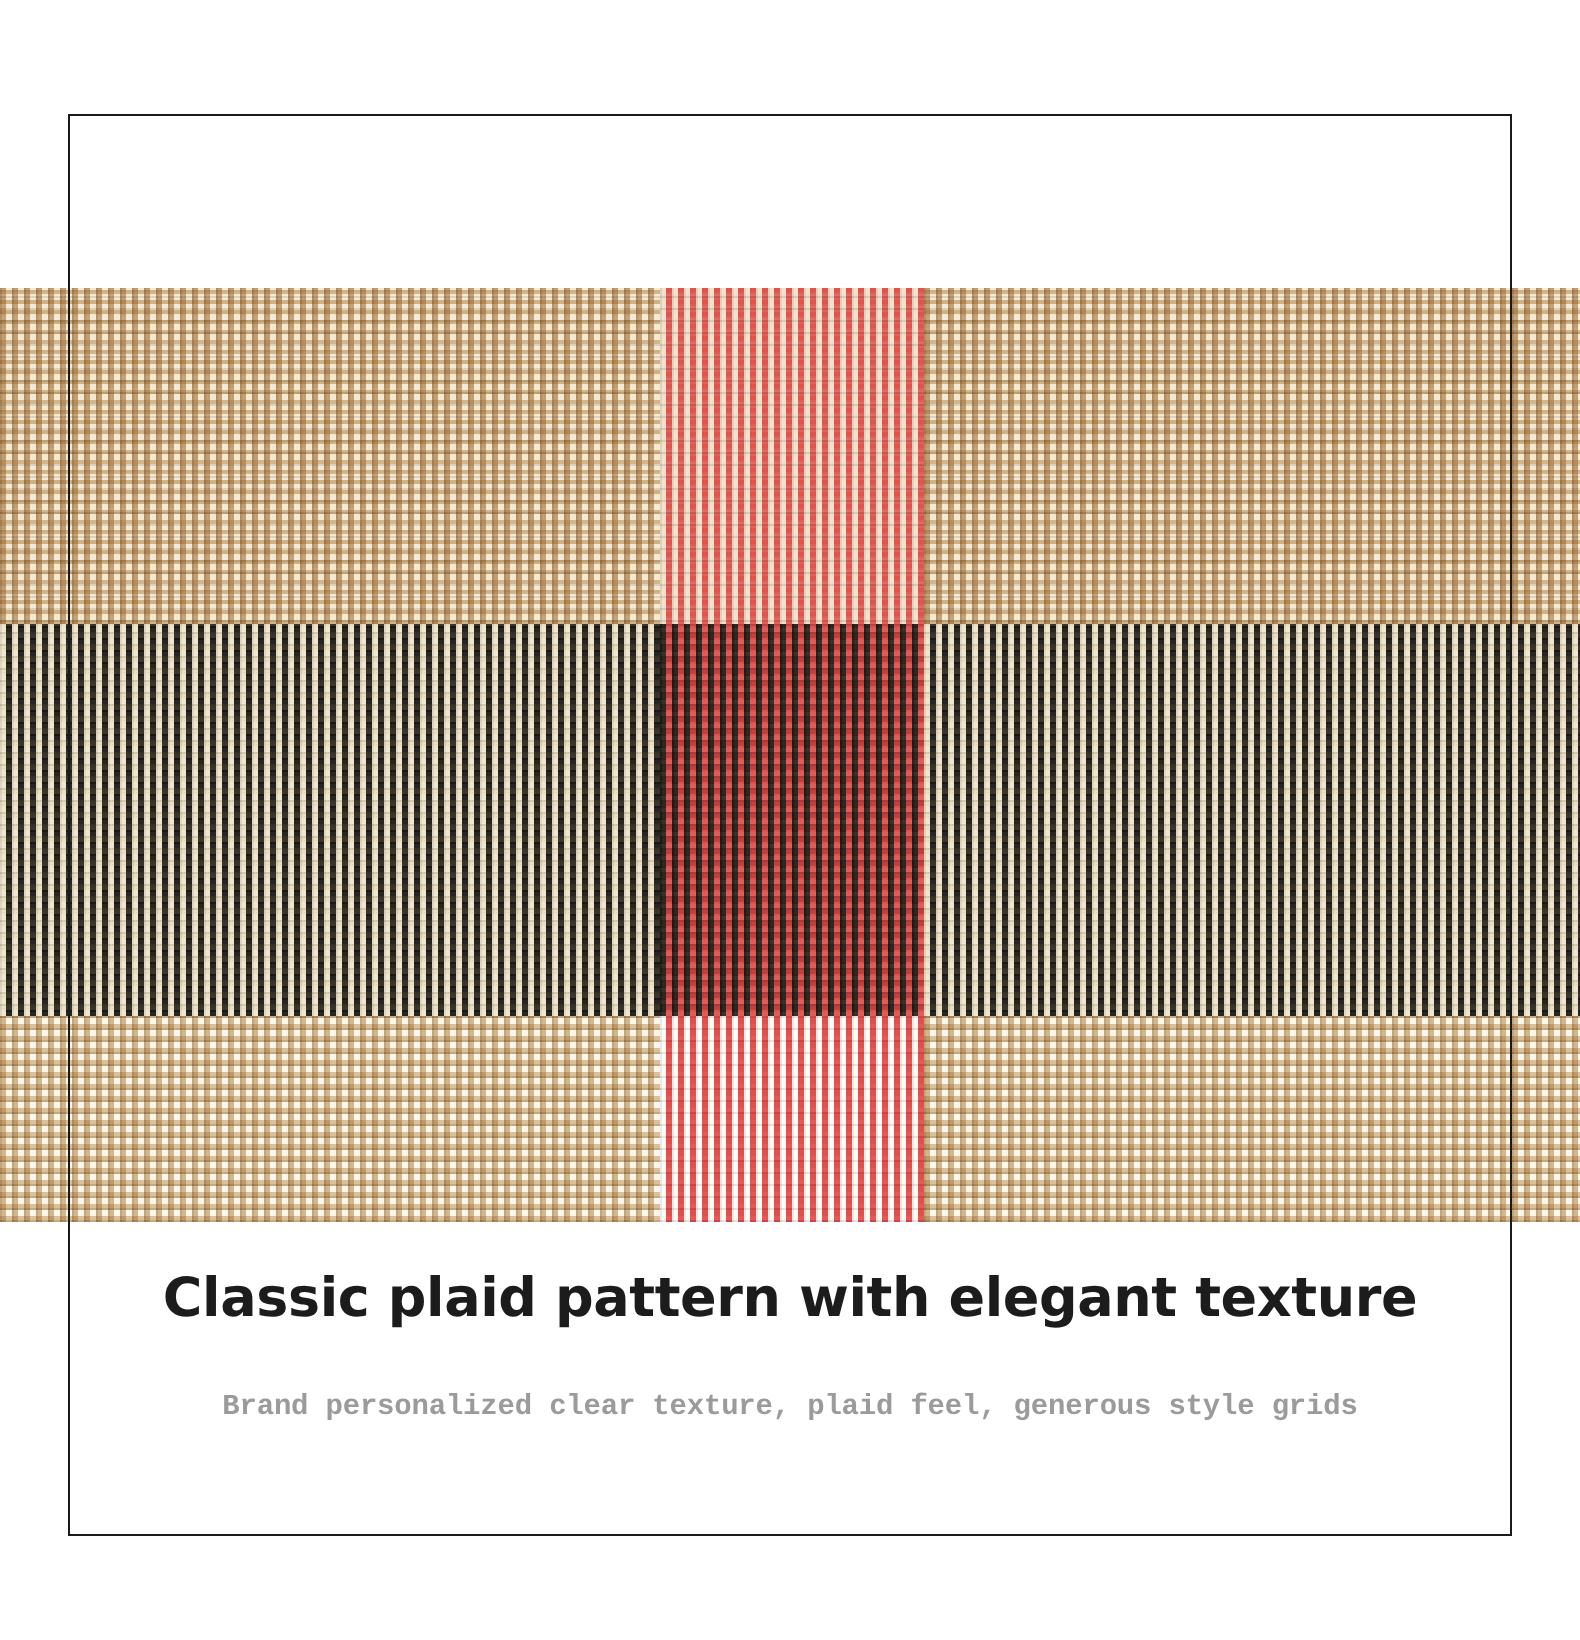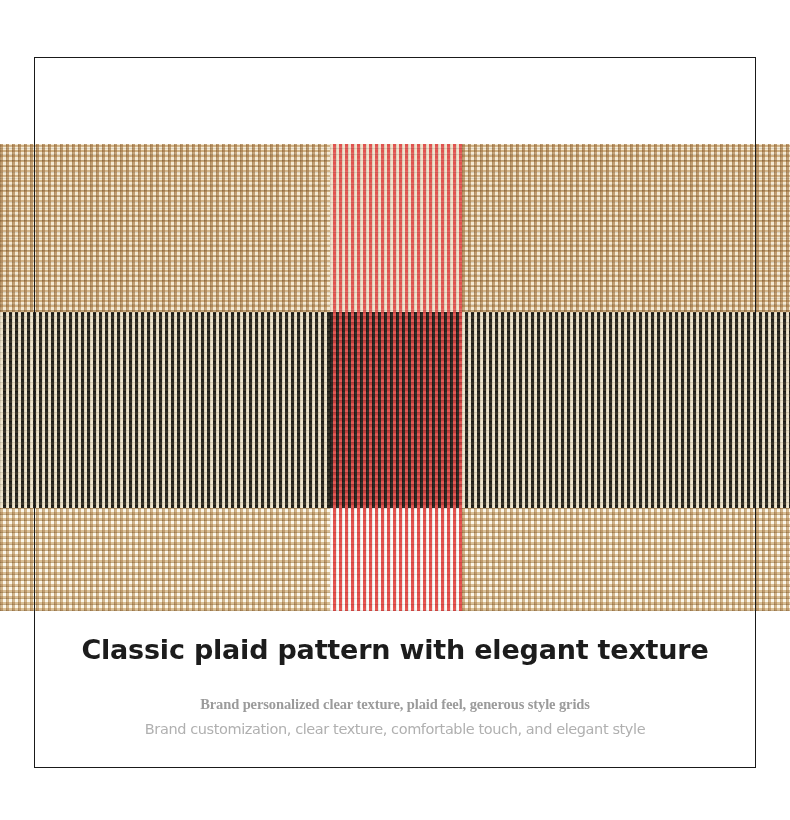--- a/index.html
+++ b/index.html
@@ -250,21 +250,21 @@
   #title {
     font-family: "DejaVu Sans", sans-serif;
     font-size: 27px;
     font-weight: 700;
     color: #1c1c1c;
     letter-spacing: -0.2px;
     line-height: 40px;
     margin: 0;
   }
   #subtitle-1 {
-    font-family: Liberation Serif, serif;
+    font-family: Liberation Mono, monospace;
     font-size: 14.5px;
     font-weight: 700;
     color: #9b9b9b;
     line-height: 24px;
     margin: 22px 0 0 0;
     letter-spacing: -0.1px;
   }
   #subtitle-2 {
     font-family: "DejaVu Sans", sans-serif;
     font-size: 14.5px;
@@ -314,16 +314,15 @@
 
     <div id="fabric-shade"></div>
     <div id="fabric-vshade"></div>
   </div>
 
   <div id="frame"></div>
 
   <div id="caption">
     <div id="title">Classic plaid pattern with elegant texture</div>
     <div id="subtitle-1">Brand personalized clear texture, plaid feel, generous style grids</div>
-    <div id="subtitle-2">Brand customization, clear texture, comfortable touch, and elegant style</div>
   </div>
 
 </div>
 
 </body></html>

